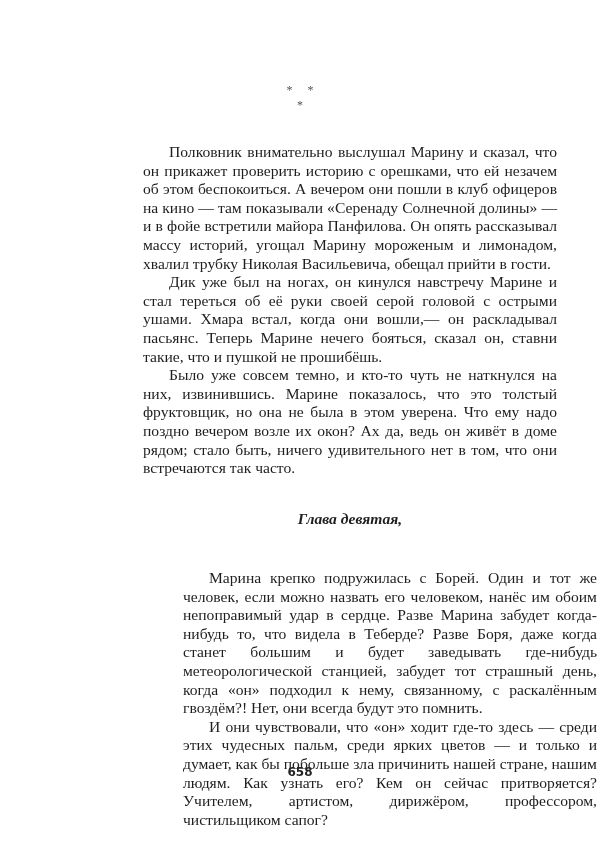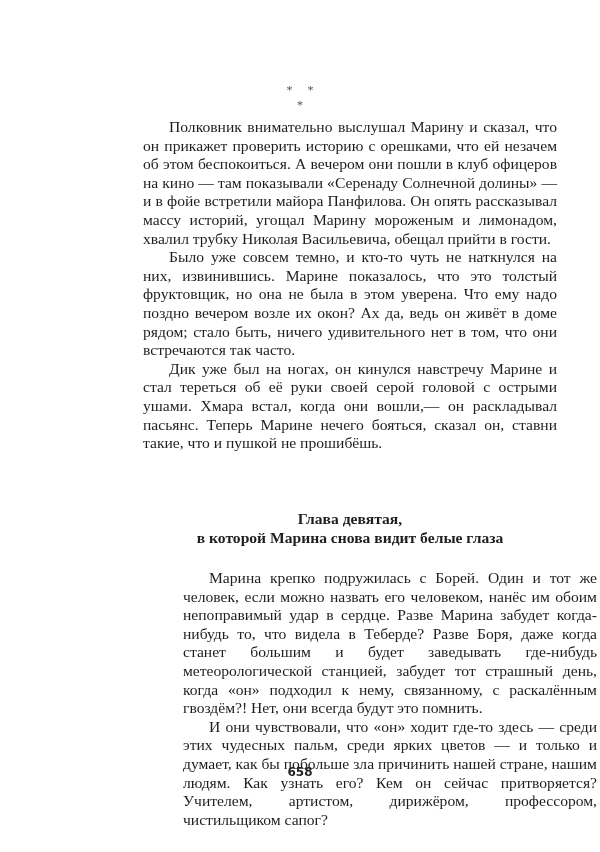--- a/index.html
+++ b/index.html
@@ -12,49 +12,48 @@
     position: absolute; left: 0; width: 600px; text-align: center;
     font-size: 12px; color: #555; line-height: 14px;
   }
   .ast1 { top: 83px; letter-spacing: 6px; padding-left: 6px; box-sizing: border-box; }
   .ast2 { top: 98px; }
   .text-block {
     position: absolute; left: 143px; width: 414px;
     font-size: 15.6px; line-height: 18.6px; text-align: justify;
   }
   .text-block p { margin: 0; text-indent: 26px; }
-  .block1 { top: 118px; }
+  .block1 { top: 143px; }
   .block2 { top: 503px; margin-left: 40px; }
   .chapter-heading {
     position: absolute; left: 143px; width: 414px; top: 480px; text-align: center;
-    font-weight: bold; font-size: 15.6px; line-height: 18.6px;
+    font-weight: bold; font-size: 15.6px; line-height: 18.6px; font-style: italic;
   }
   .chapter-heading div { display: block; }
   .page-number {
     position: absolute; left: 0; width: 600px; top: 765px; text-align: center;
     font-family: "DejaVu Sans", sans-serif; font-weight: bold; font-size: 12px; color: #222;
   }
 </style>
 </head>
 <body>
 
 <div class="page">
 
   <div class="asterisks ast1">* *</div>
   <div class="asterisks ast2">*</div>
 
   <div class="text-block block1">
     <p>Полковник внимательно выслушал Марину и сказал, что он прикажет проверить историю с орешками, что ей незачем об этом беспокоиться. А вечером они пошли в клуб офицеров на кино — там показывали «Серенаду Солнечной долины» — и в фойе встретили майора Панфилова. Он опять рассказывал массу историй, угощал Марину мороженым и лимонадом, хвалил трубку Николая Васильевича, обещал прийти в гости.</p>
+    <p>Дик уже был на ногах, он кинулся навстречу Марине и стал тереться об её руки своей серой головой с острыми ушами. Хмара встал, когда они вошли,— он раскладывал пасьянс. Теперь Марине нечего бояться, сказал он, ставни такие, что и пушкой не прошибёшь.</p>
     <p>Было уже совсем темно, и кто-то чуть не наткнулся на них, извинившись. Марине показалось, что это толстый фруктовщик, но она не была в этом уверена. Что ему надо поздно вечером возле их окон? Ах да, ведь он живёт в доме рядом; стало быть, ничего удивительного нет в том, что они встречаются так часто.</p>
-    <p>Дик уже был на ногах, он кинулся навстречу Марине и стал тереться об её руки своей серой головой с острыми ушами. Хмара встал, когда они вошли,— он раскладывал пасьянс. Теперь Марине нечего бояться, сказал он, ставни такие, что и пушкой не прошибёшь.</p>
   </div>
 
   <div class="chapter-heading" style="top: 510px;">
     <div>Глава девятая,</div>
-    <div>в которой Марина снова видит белые глаза</div>
   </div>
 
   <div class="text-block block2" style="top: 569px;">
     <p>Марина крепко подружилась с Борей. Один и тот же человек, если можно назвать его человеком, нанёс им обоим непоправимый удар в сердце. Разве Марина забудет когда-нибудь то, что видела в Теберде? Разве Боря, даже когда станет большим и будет заведывать где-нибудь метеорологической станцией, забудет тот страшный день, когда «он» подходил к нему, связанному, с раскалённым гвоздём?! Нет, они всегда будут это помнить.</p>
     <p>И они чувствовали, что «он» ходит где-то здесь — среди этих чудесных пальм, среди ярких цветов — и только и думает, как бы побольше зла причинить нашей стране, нашим людям. Как узнать его? Кем он сейчас притворяется? Учителем, артистом, дирижёром, профессором, чистильщиком сапог?</p>
   </div>
 
   <div class="page-number">658</div>
 
 </div>

